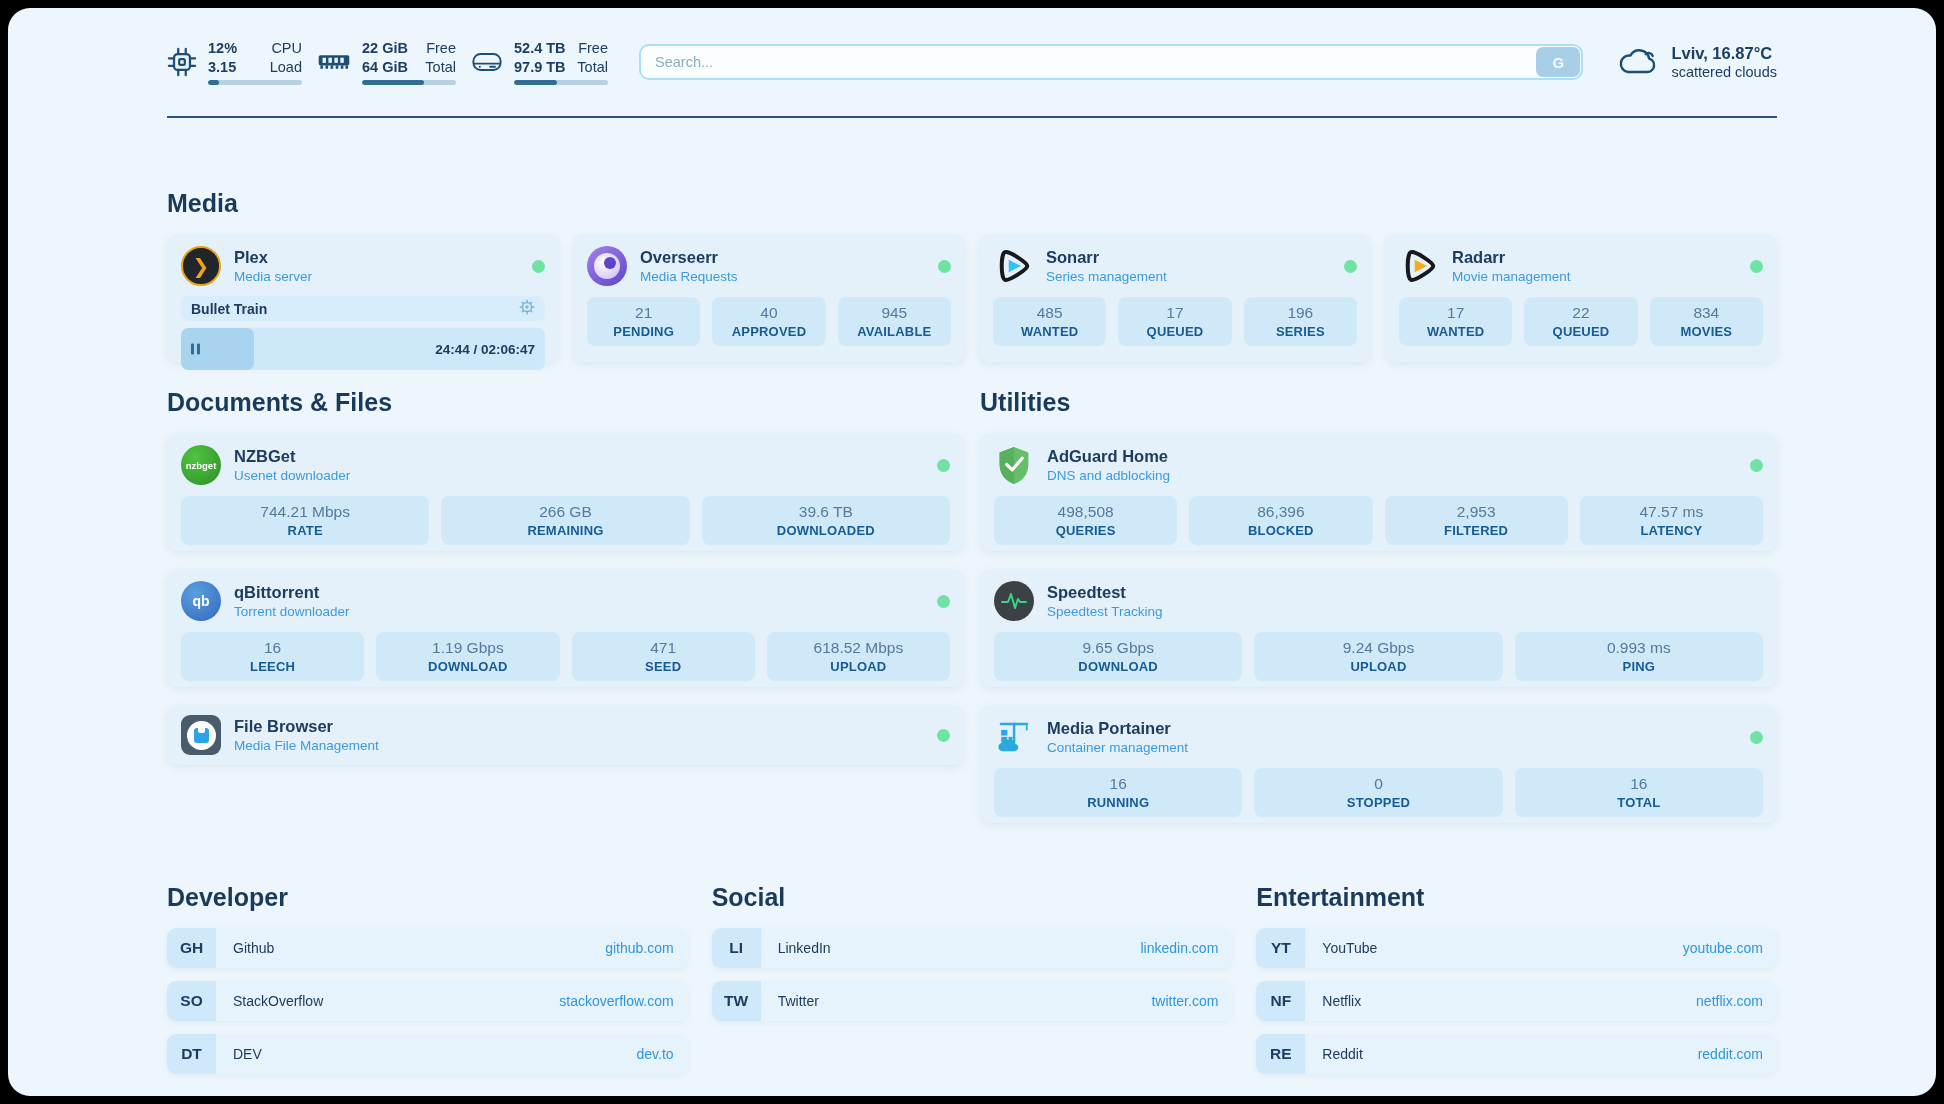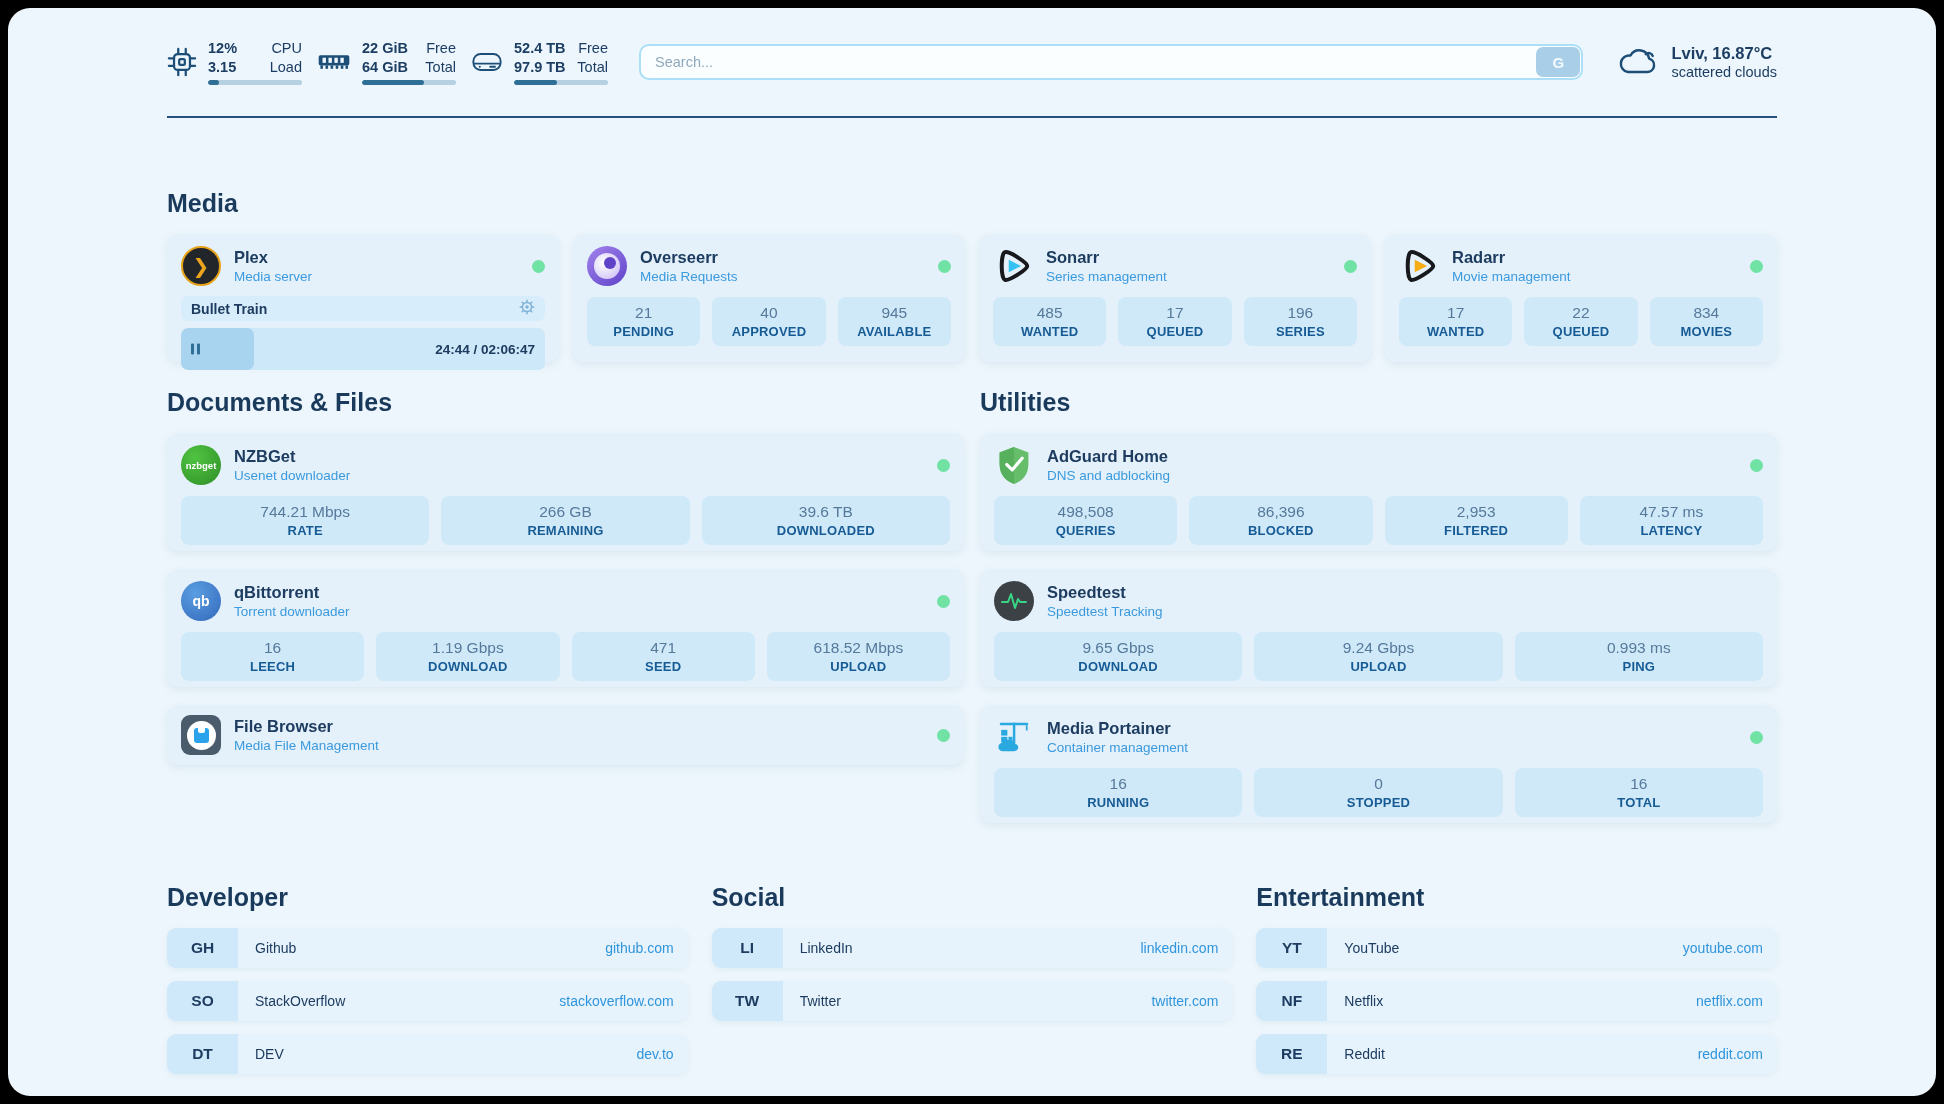--- a/index.html
+++ b/index.html
@@ -81,21 +81,21 @@
   .fb-circle { width:29px; height:29px; border-radius:50%; background:#fff; display:flex; align-items:center; justify-content:center; }
   .fb-disk { width:15px; height:15px; border-radius:3px; background:#2ba3ea; position:relative; }
   .fb-disk::before { content:""; position:absolute; top:0; left:4px; width:7px; height:5px; background:#fff; border-radius:0 0 2px 2px; }
 
   
   .bookmarks { display:grid; grid-template-columns:repeat(3,1fr); gap:24px; margin-top:60px; }
   .bm-title { margin-bottom:16px; }
   .bm-list { display:flex; flex-direction:column; gap:13px; }
   .bm-row { display:flex; align-items:stretch; height:40px; background:#e7f3fc; border-radius:9px; overflow:hidden;
             box-shadow:0 2px 6px rgba(70,110,150,.08); cursor:pointer; }
-  .bm-abbr { width:71px; flex:none; background:#cfe8fa; display:flex; align-items:center; justify-content:center;
+  .bm-abbr { width:49px; flex:none; background:#cfe8fa; display:flex; align-items:center; justify-content:center;
              font-size:15.5px; font-weight:700; color:#1d3c60; }
   .bm-name { flex:1; align-self:center; padding-left:17px; font-size:14px; color:#1d3c60; font-weight:500; }
   .bm-url { align-self:center; padding-right:14px; font-size:14px; color:#2f95dc; }
 </style>
 </head>
 <body>
 
 <div class="page">
 
   <div class="content">

